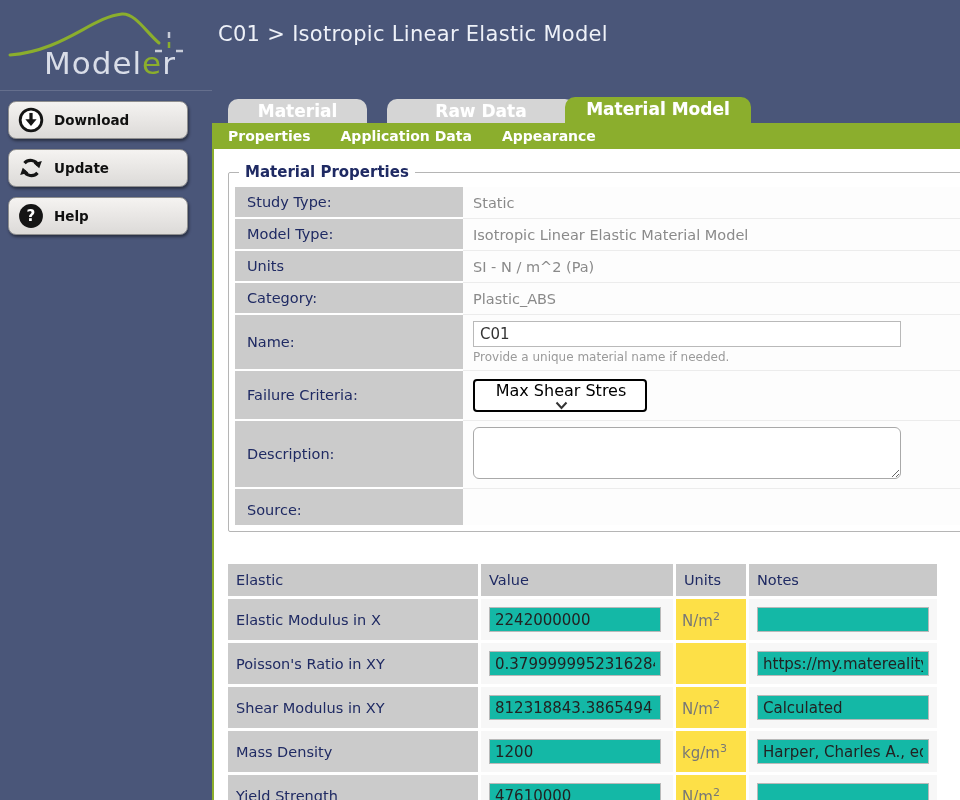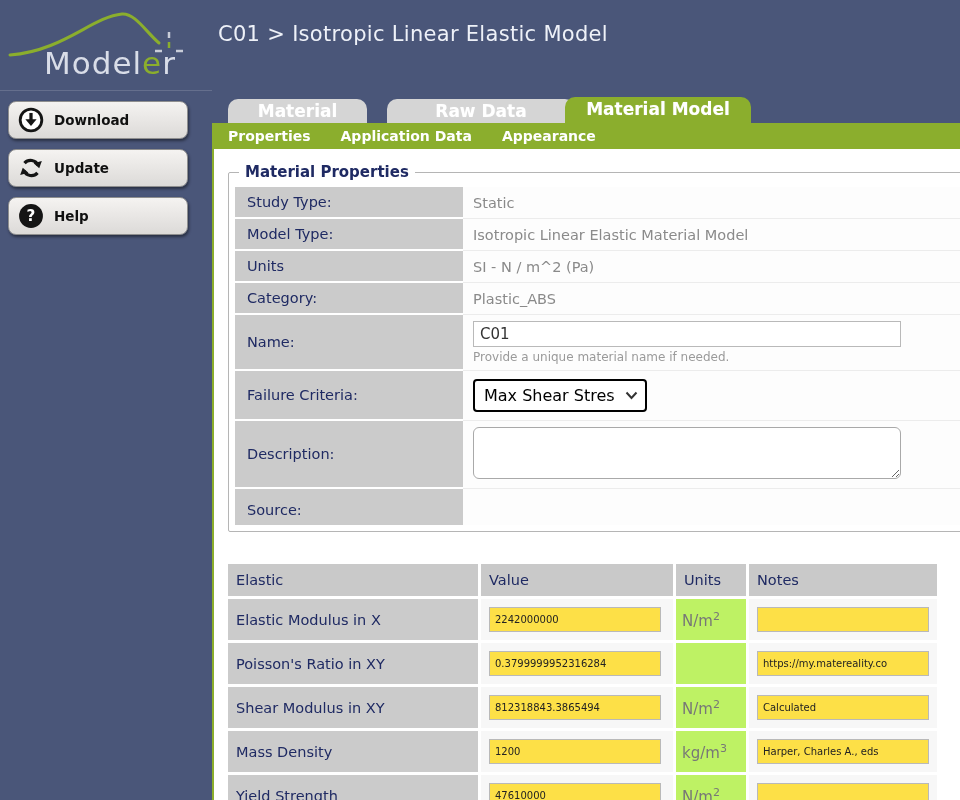--- a/index.html
+++ b/index.html
@@ -74,44 +74,44 @@
   .name-input {
     width:428px; height:26px; border:1px solid #b9b9b9;
     font-size:15px; color:#333; padding:2px 6px;
     font-family:"DejaVu Sans",sans-serif;
   }
   .hint { font-size:12px; color:#9a9a9a; margin-top:3px; }
   .select-box {
     display:inline-flex; align-items:center; justify-content:space-between;
     width:174px; height:33px; padding:0 7px 0 9px;
     border:2px solid #000; border-radius:4px; background:#fff;
-    font-size:16px; color:#000; cursor:pointer;
+    font-size:16px; color:#000; cursor:pointer;flex-direction:column;
   }
   .desc-area {
     width:428px; height:52px; border:1px solid #a9a9a9; border-radius:6px;
     resize:both; font-family:"DejaVu Sans",sans-serif; font-size:14px; padding:4px 6px;
   }
   
   table.props {
     position:absolute; left:11px; top:412px;
     border-collapse:separate; border-spacing:3px;
   }
   table.props th {
     background:#c9c9c9; color:#1f2a63; font-size:14.5px; font-weight:normal;
     text-align:left; padding:8px 8px;
   }
   table.props td.plab {
     background:#cbcbcb; color:#1f2a63; font-size:14.5px; padding:12px 8px;
   }
   table.props td.cell { background:#f7f7f7; padding:8px 8px; }
-  table.props td.unit { background:#bef264; color:#777; font-size:15px; padding:8px 6px; }
+  table.props td.unit { background:#fde047; color:#777; font-size:15px; padding:8px 6px; }
   .cell input {
     width:172px; height:25px; border:1px solid #b9b9b9;
-    font-size:10px; color:#222; padding:2px 5px;
-    font-family:"DejaVu Sans",sans-serif; background:#fde047;
+    font-size:15px; color:#222; padding:2px 5px;
+    font-family:"DejaVu Sans",sans-serif; background:#14b8a6;
   }
   sup { font-size:11px; }
 </style>
 </head>
 <body>
 
 <div class="header">
   <svg class="logo" width="200" height="78" viewBox="0 0 200 78">
     <path d="M2 51 C 55 47, 84 13, 114 10 C 127 9, 138 28, 151 39" fill="none" stroke="#8bae2d" stroke-width="3" stroke-linecap="round"></path>
     <g>

